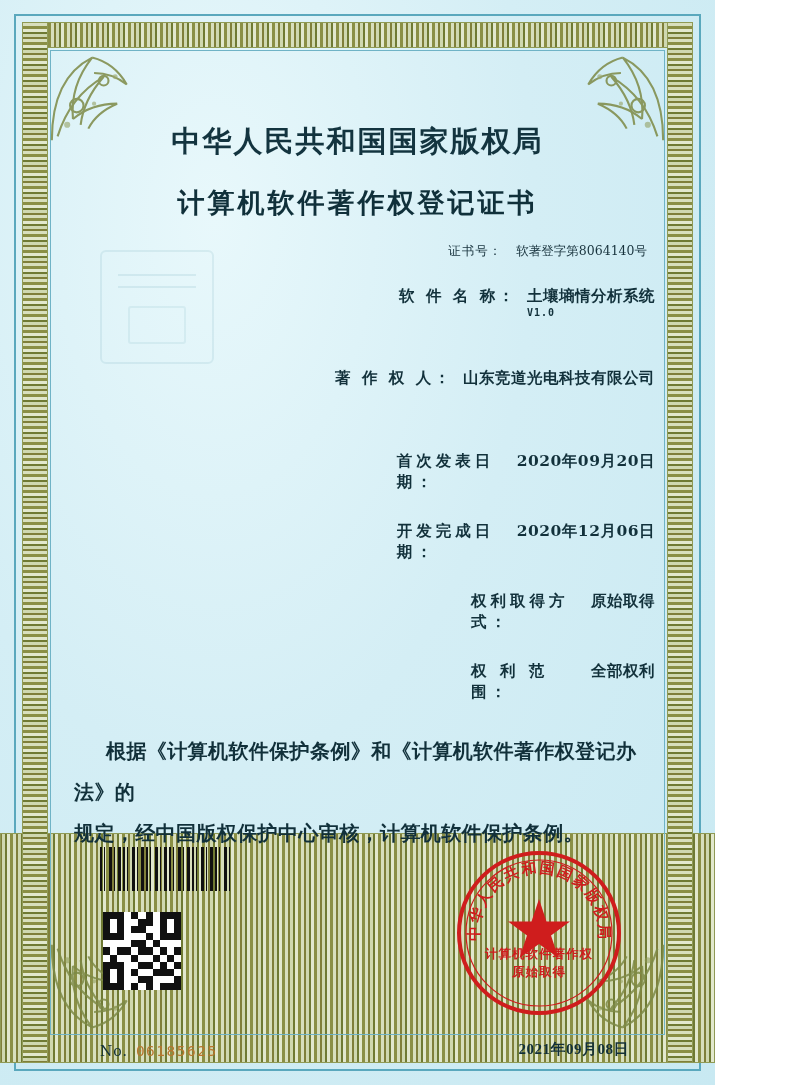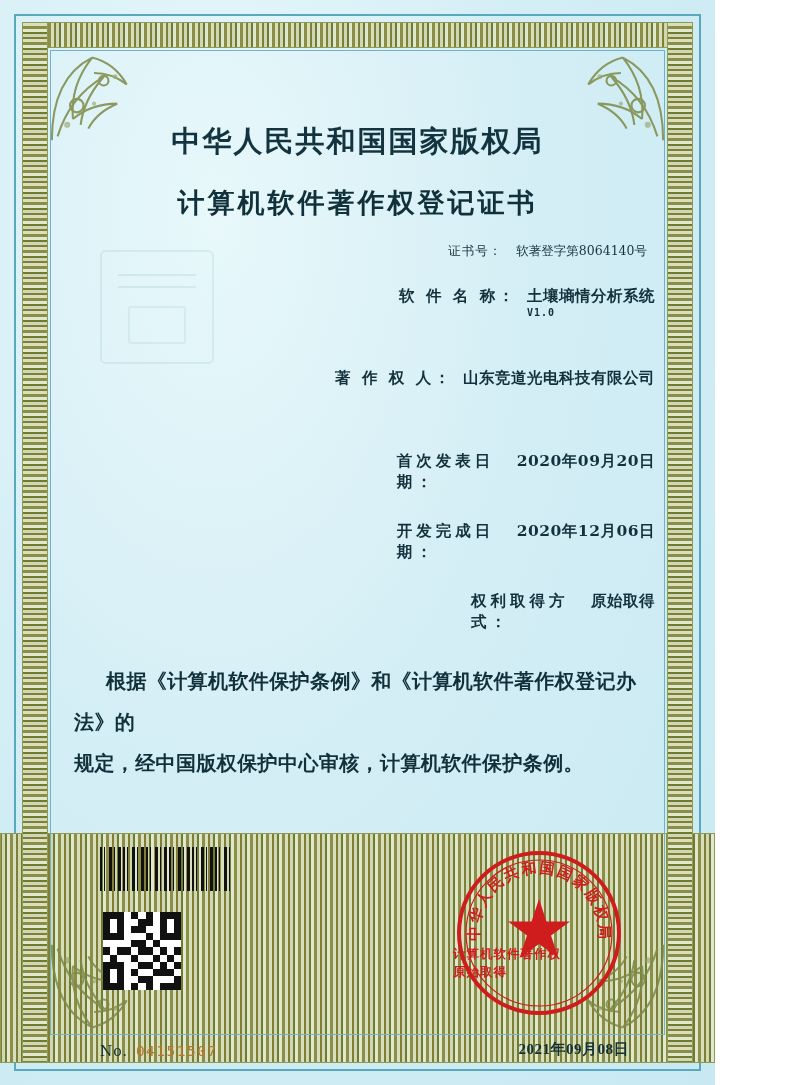--- a/index.html
+++ b/index.html
@@ -261,21 +261,21 @@
   .seal {
     position: absolute;
     right: 90px; bottom: 48px;
     width: 172px; height: 172px;
   }
   .seal svg { width: 100%; height: 100%; display: block; }
 
   .seal-text-block {
     position: absolute;
     left: 0; right: 0; top: 98px;
-    text-align: left;
+    text-align: center;
     color: #cf1d1d;
     font-family: "DejaVu Serif", serif;
     font-size: 12.5px;
     line-height: 1.45;
     font-weight: bold;
     letter-spacing: 1px;
     pointer-events: none;
   }
 </style>
 </head>
@@ -397,20 +397,24 @@
         <div class="f-value">2020年09月20日</div>
       </div>
       <div class="field-row">
         <div class="f-label">开发完成日期：</div>
         <div class="f-value">2020年12月06日</div>
       </div>
       <div class="field-row">
         <div class="f-label">权利取得方式：</div>
         <div class="f-value">原始取得</div>
       </div>
+      <div class="field-row">
+        <div class="f-label">权 利 范 围：</div>
+        <div class="f-value">全部权利</div>
+      </div>
     </div>
 
     <div class="paragraph">
       <div><span class="indent"></span><span>根据《计算机软件保护条例》和《计算机软件著作权登记办法》的</span></div>
       <div>规定，经中国版权保护中心审核，计算机软件保护条例。</div>
     </div>
 
   </div>
 
   <div class="bottom">
@@ -537,21 +541,21 @@
           <i></i>
           <i class="on"></i>
           <i></i>
           <i class="on"></i>
           <i class="on"></i>
           <i class="on"></i>
       </div>
     </div>
 
     <div class="no-line">
-      <span>No.</span><span class="num">04151507</span>
+      <span>No.</span><span class="num">06185625</span>
     </div>
 
     <div class="date-line">2021年09月08日</div>
 
     <div class="seal">
       <svg viewBox="0 0 172 172">
         <circle cx="86" cy="86" r="80" fill="none" stroke="#cf1d1d" stroke-width="4"></circle>
         <circle cx="86" cy="86" r="73" fill="none" stroke="#cf1d1d" stroke-width="1.2"></circle>
         <path id="sealArc" d="M 86,86 m -60,0 a 60,60 0 1 1 120,0" fill="none" stroke="none"></path>
         <text font-family="DejaVu Serif, serif" font-size="15" font-weight="bold" fill="#cf1d1d" letter-spacing="2">

